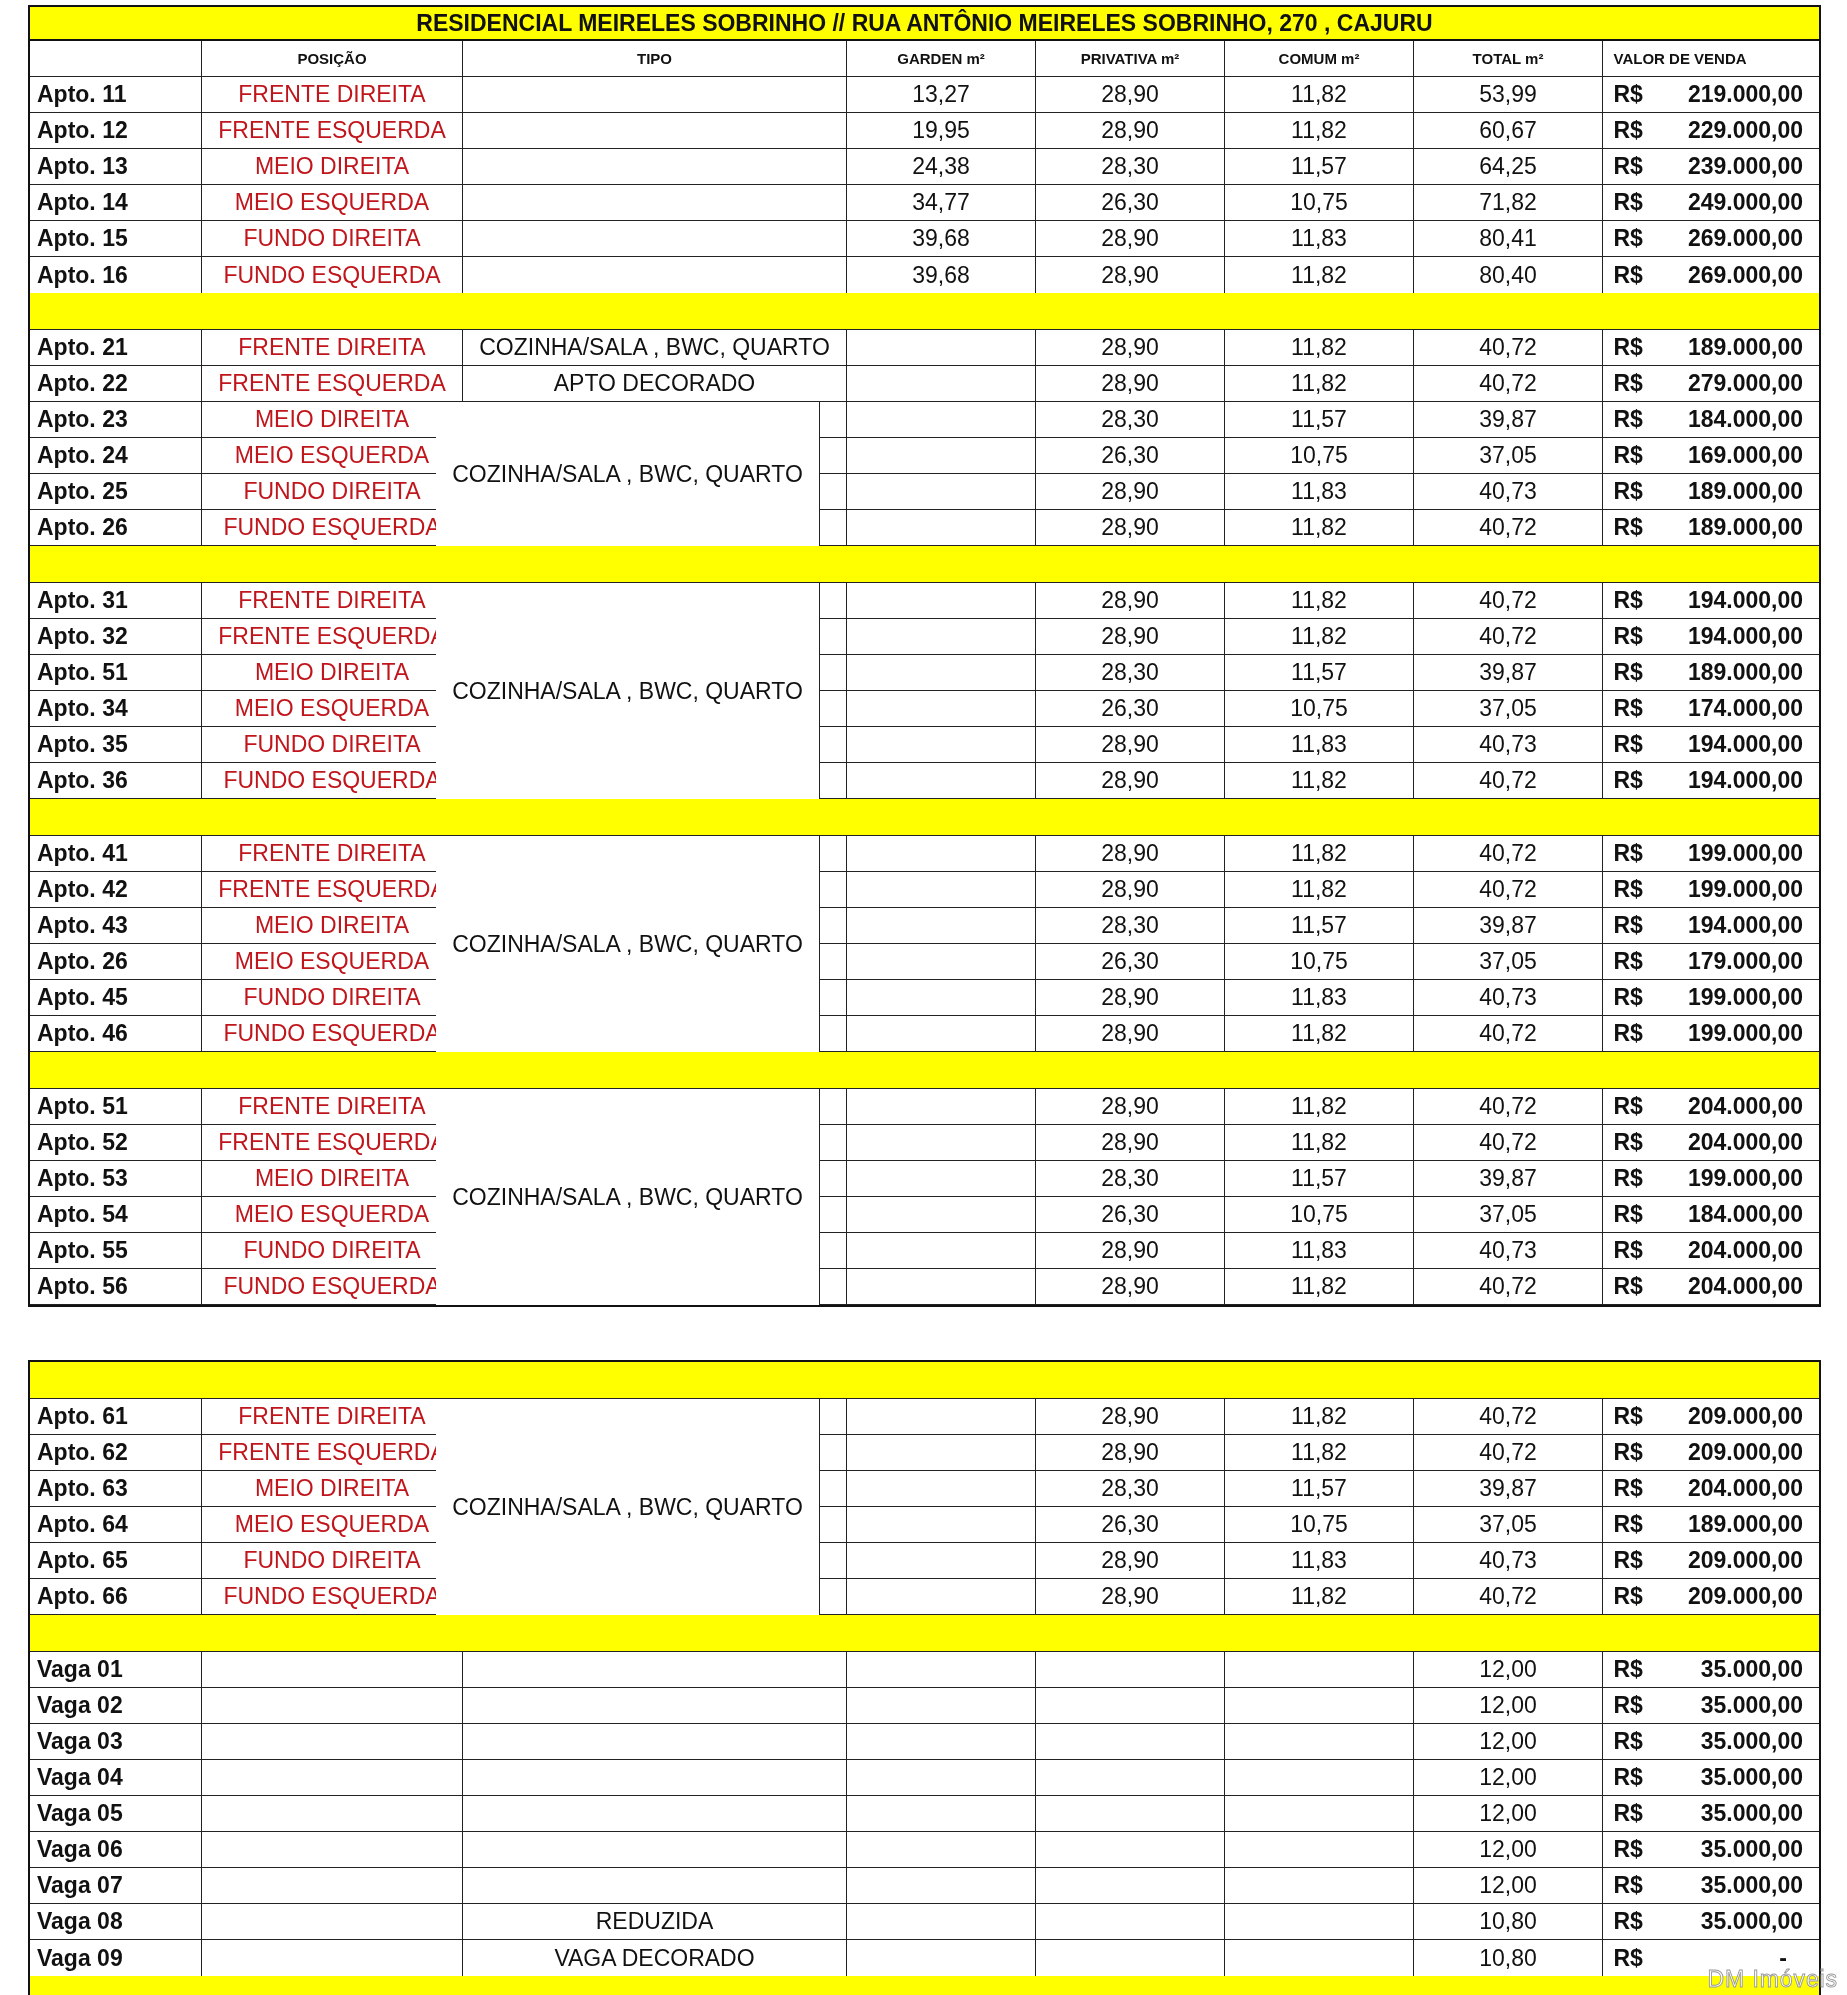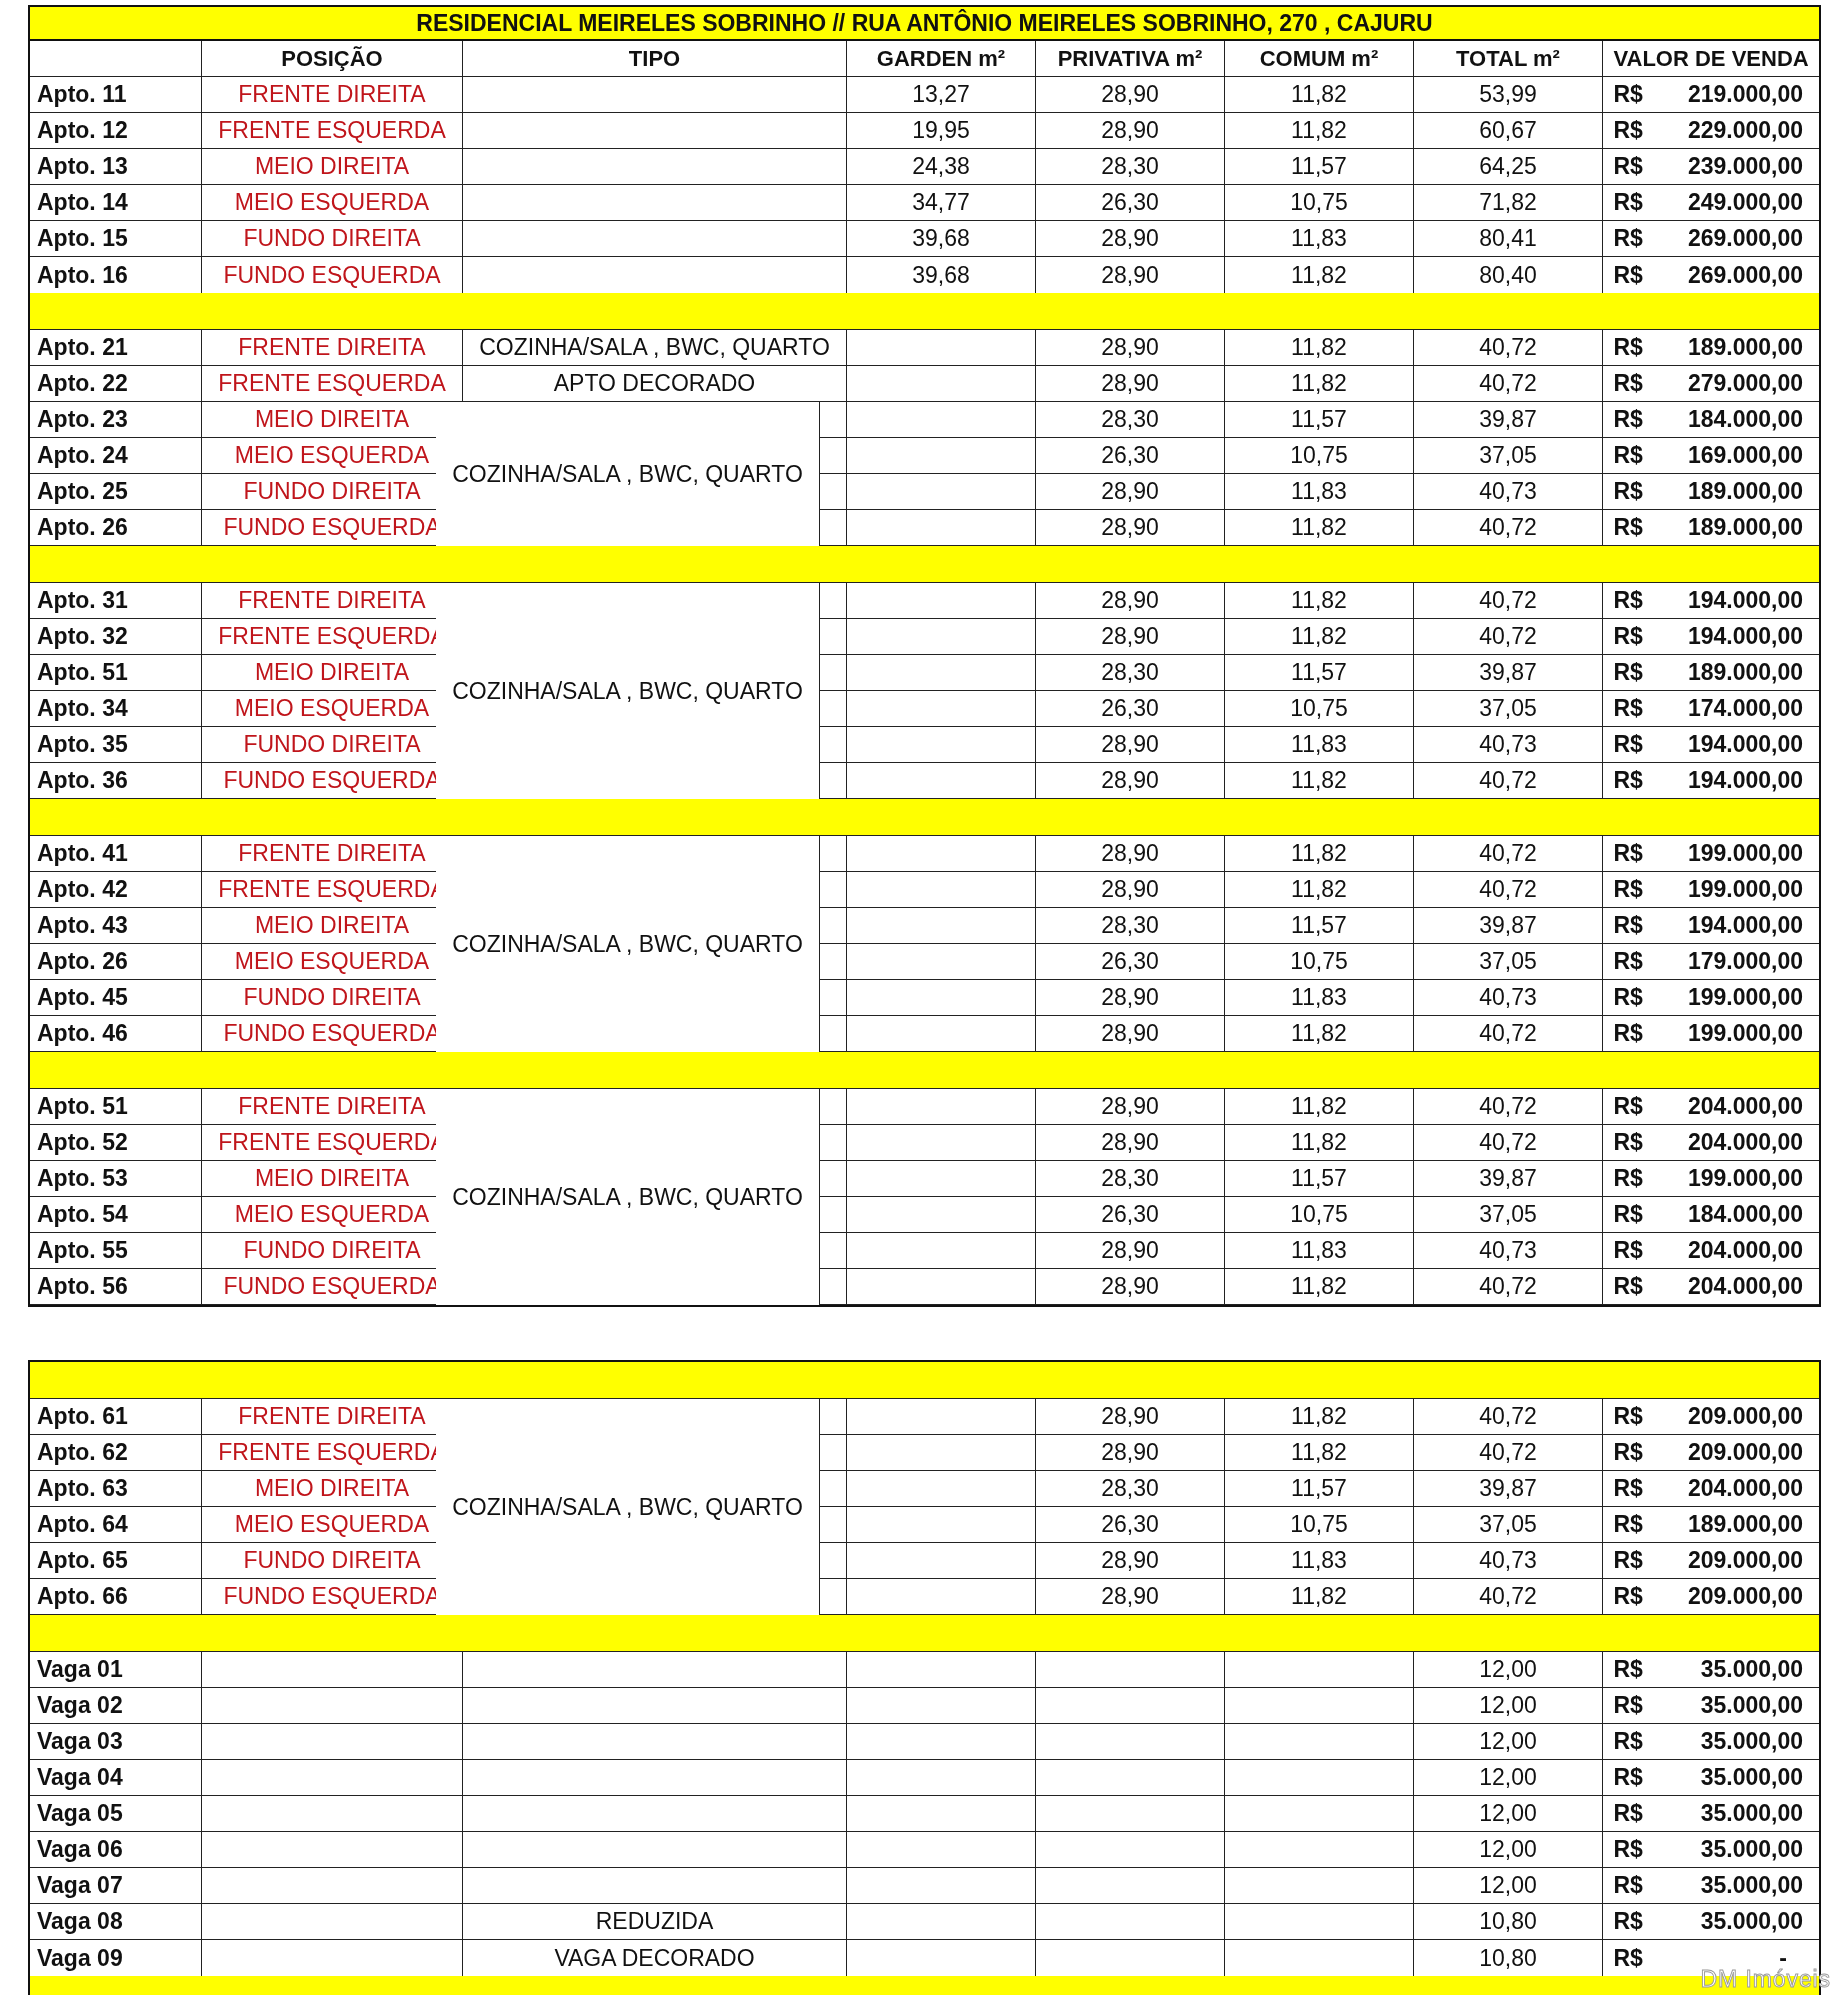--- a/index.html
+++ b/index.html
@@ -11,29 +11,29 @@
   .cell { box-sizing:border-box; border-right:1.8px solid #222; display:flex; align-items:center;
           justify-content:center; font-size:23px; height:100%; white-space:nowrap; overflow:hidden; }
   .cell:last-child { border-right:none; }
   .c0 { width:172px; justify-content:flex-start; padding-left:7px; font-weight:bold; }
   .c1 { width:261px; color:#c0151b; }
   .c2 { width:384px; }
   .c3, .c4, .c5, .c6 { width:189px; }
   .c7 { flex:1; justify-content:space-between; padding:0 16px 0 10.5px; font-weight:bold; }
   .title-band { height:32px; background:#ffff00; border-bottom:2.6px solid #111; display:flex;
                 align-items:center; justify-content:center; font-weight:bold; font-size:23px; }
-  .header .cell { font-weight:bold; font-size:22px; }
+  .header .cell { font-weight:bold; font-size:15px; }
   .header .c7 { justify-content:flex-start; padding-left:10.5px; }
   .band { height:36px; background:#ffff00; border-bottom:1.8px solid #222; }
   .band:last-child { border-bottom:none; }
   .section { position:relative; }
   .merged { position:absolute; left:406px; width:384px; top:0; bottom:0; background:#fff;
             border-right:1.8px solid #222; display:flex; align-items:center; justify-content:center;
             font-size:23px; box-sizing:border-box; }
-  .watermark { position:absolute; right:17px; top:1966px; font-size:23px; color:#fff;
+  .watermark { position:absolute; right:10px; top:1966px; font-size:23px; color:#fff;
                -webkit-text-stroke:0.9px #999; letter-spacing:0.9px; }
 </style>
 </head>
 <body>
 
 <div class="tbl" id="table-1" style="top:5px;">
   <div class="title-band">RESIDENCIAL MEIRELES SOBRINHO // RUA ANTÔNIO MEIRELES SOBRINHO, 270 , CAJURU</div>
   <div class="row header">
     <div class="cell c0"></div>
     <div class="cell c1" style="color:#111">POSIÇÃO</div>

